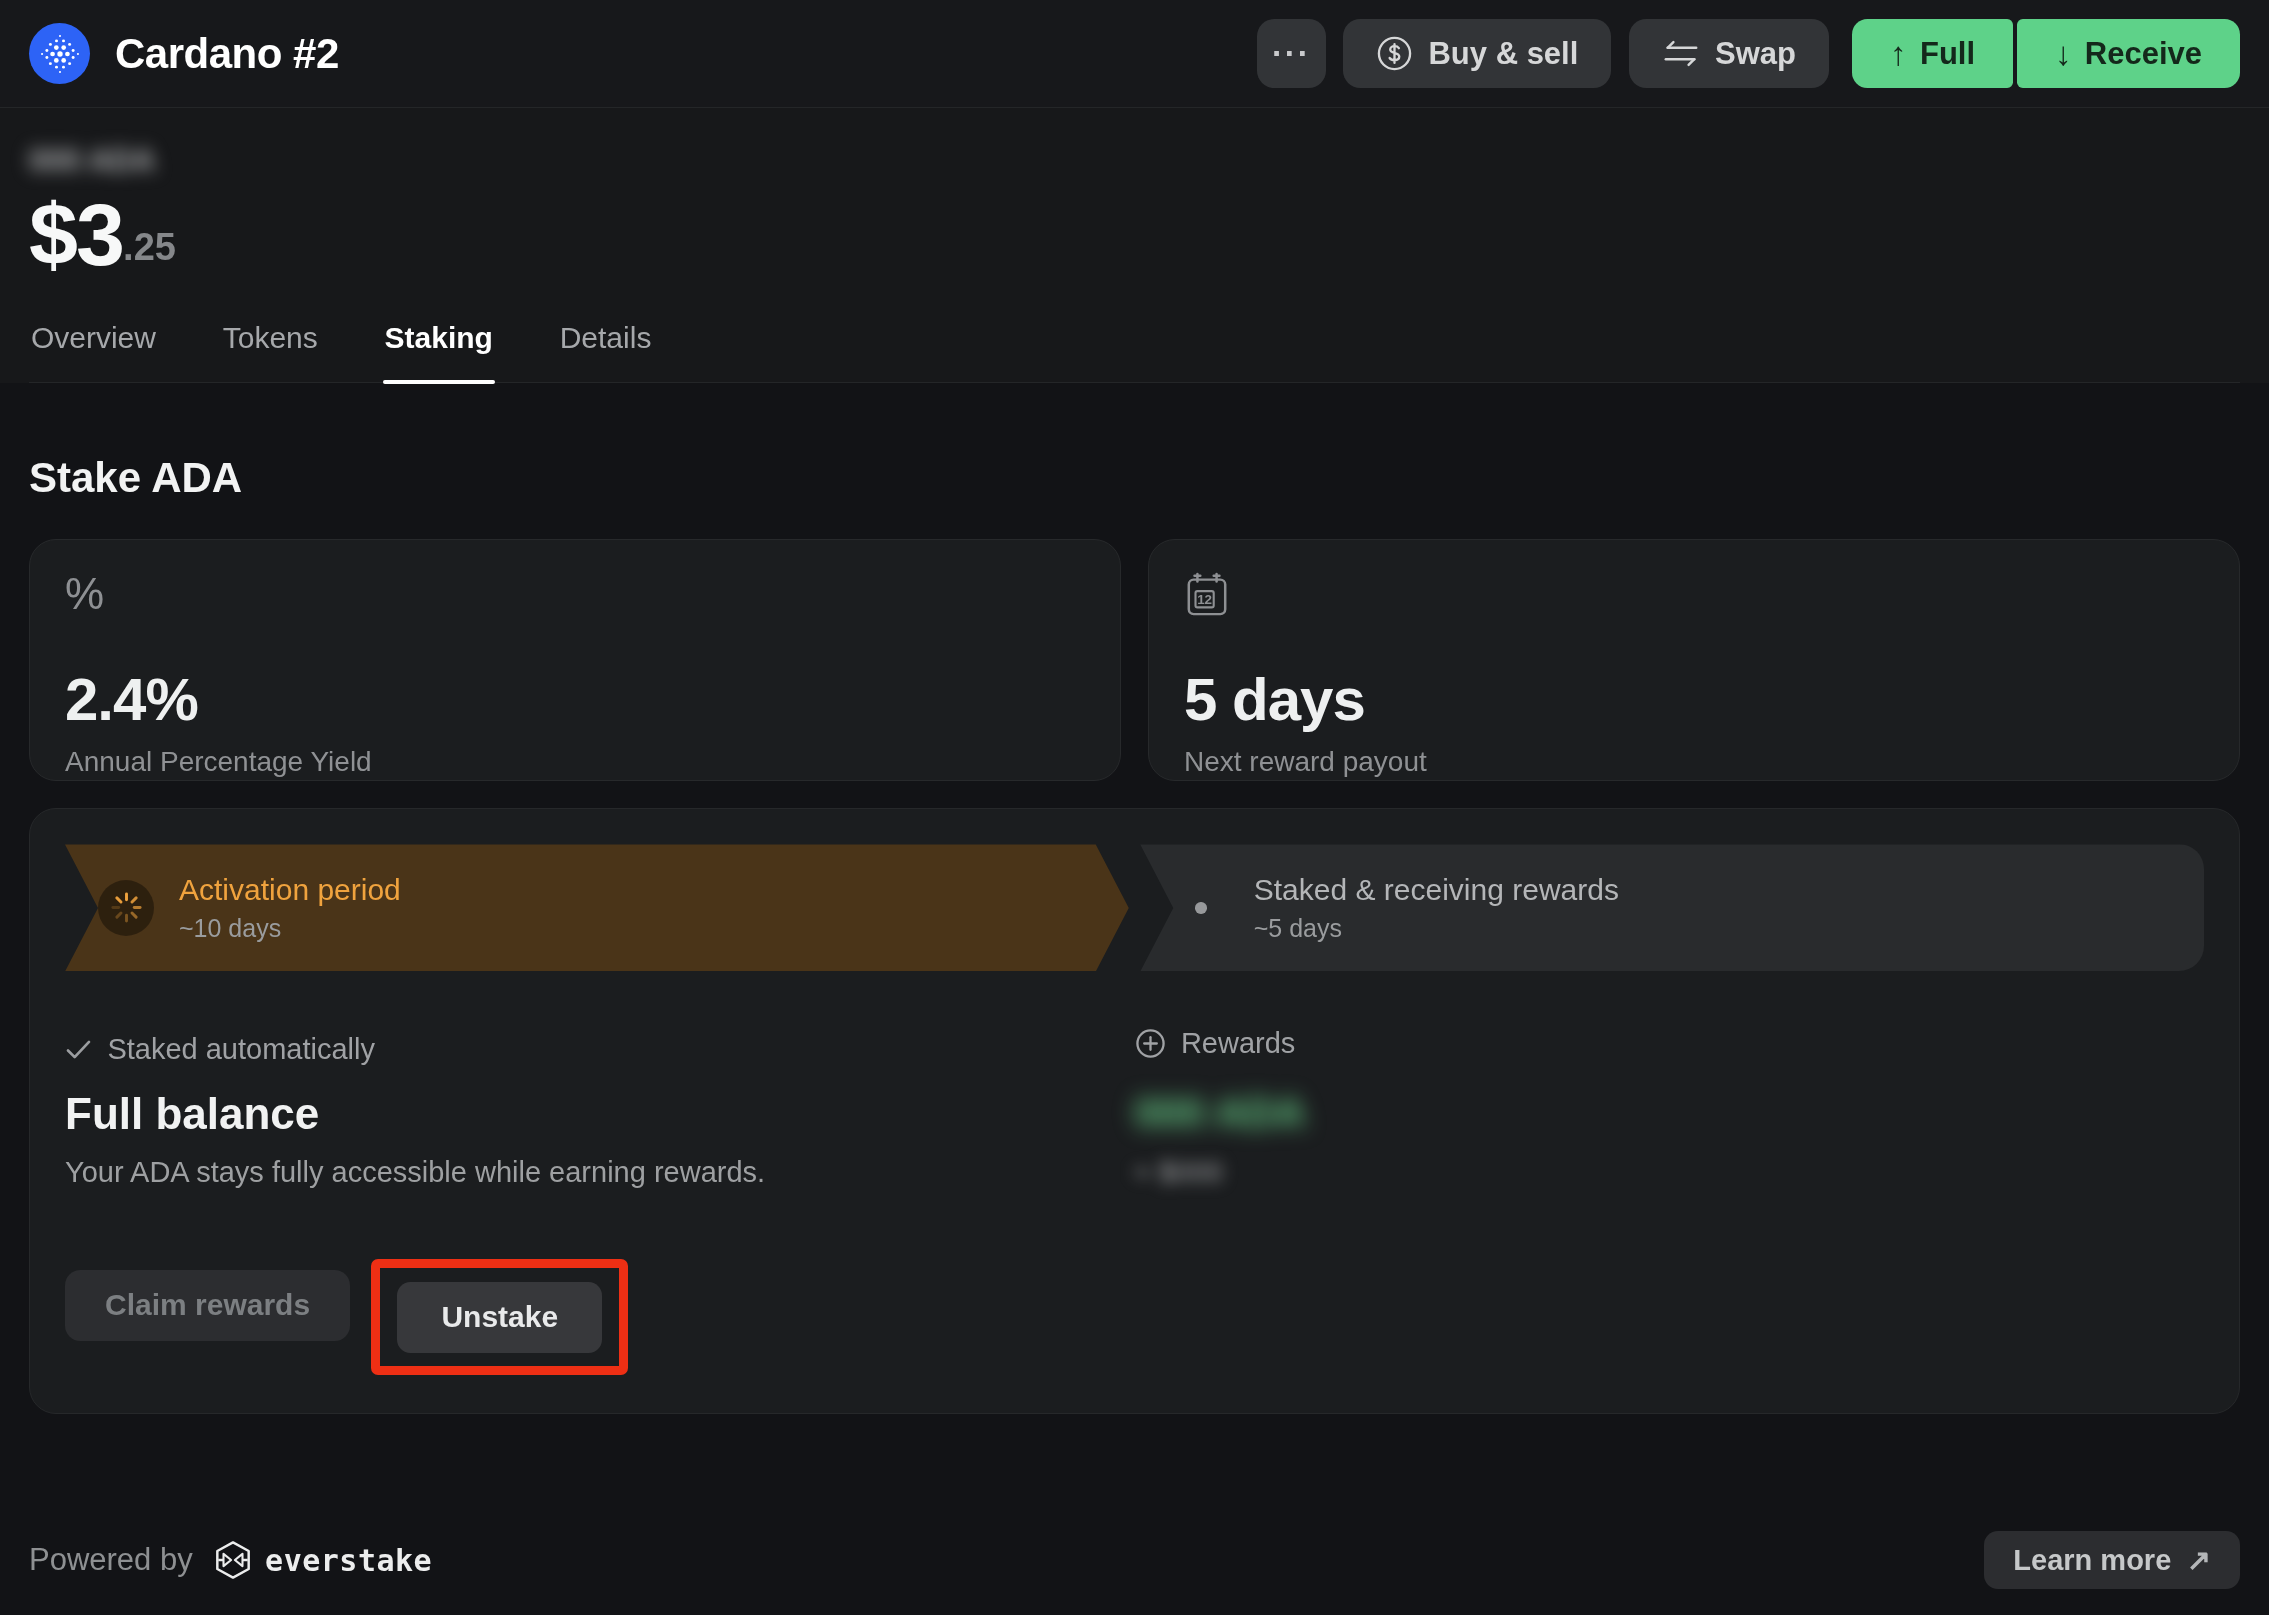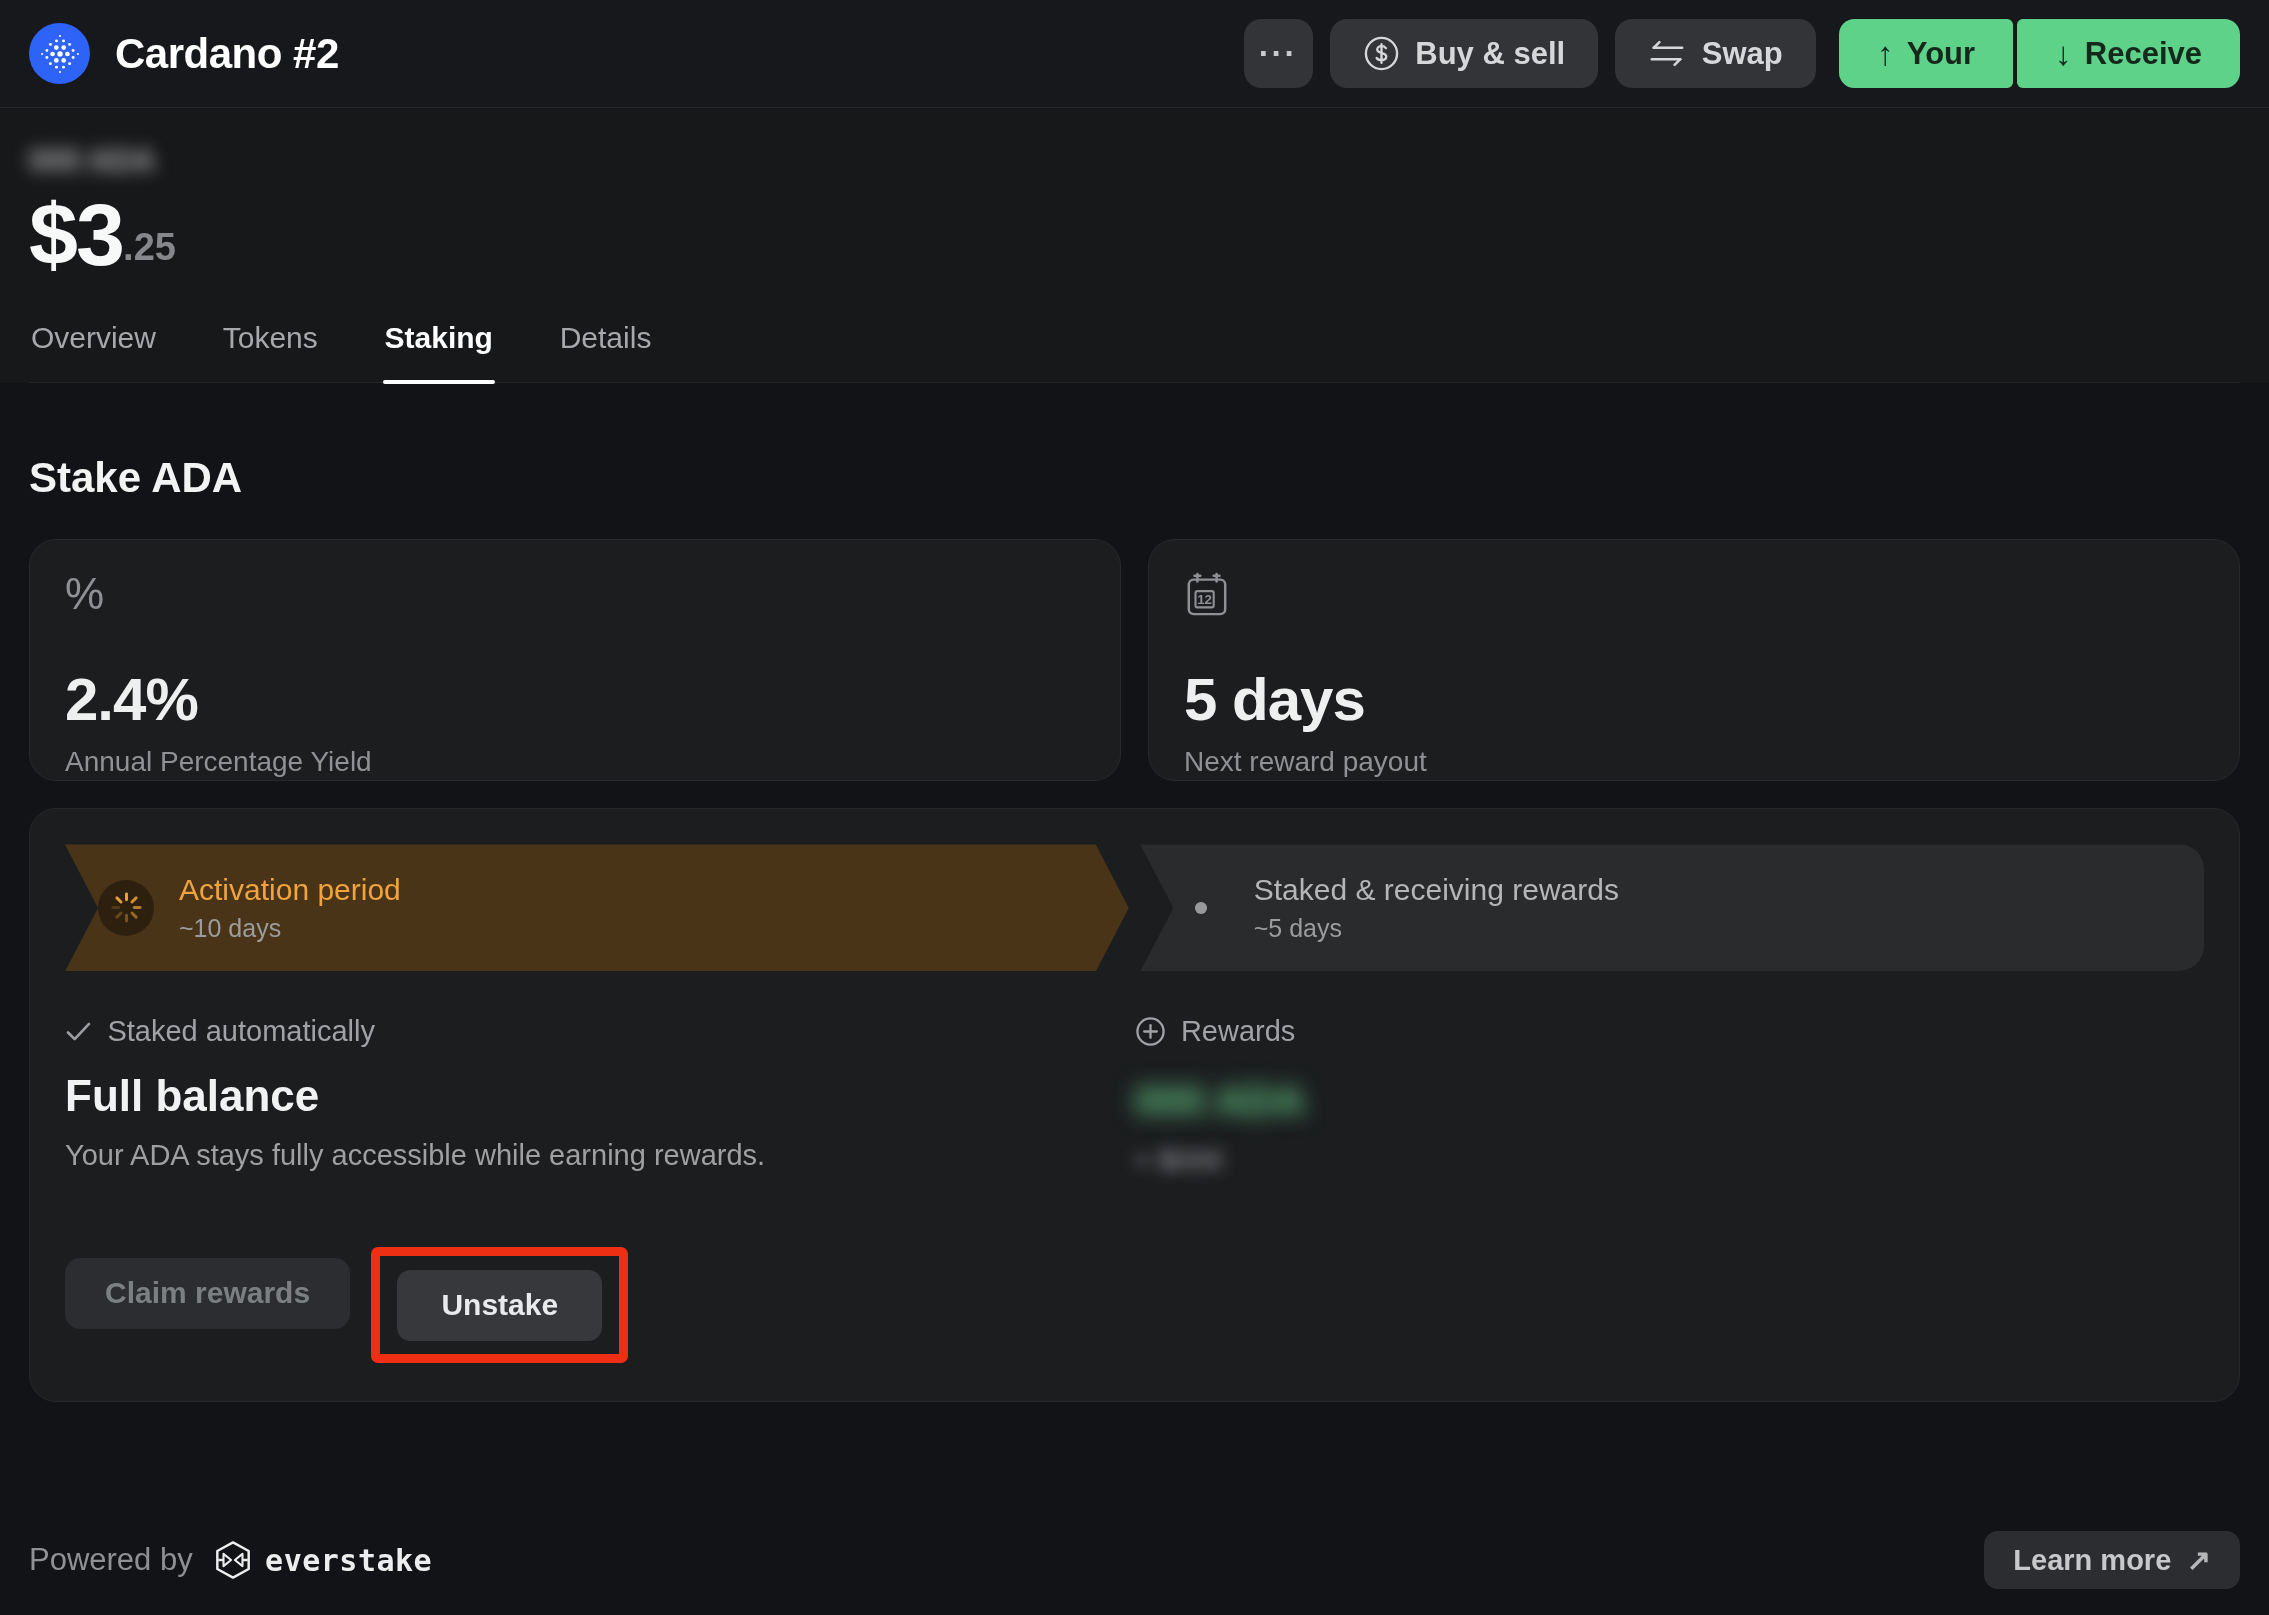--- a/index.html
+++ b/index.html
@@ -88,21 +88,21 @@
     display:flex; align-items:center; justify-content:center; }
   .step-1 .step-circle { background:#21272a; }
   .step-2 .step-circle { background:rgba(0,0,0,0.38); }
   .step-dot { width:11.5px; height:11.5px; border-radius:50%; background:#97999b; flex:none; margin:0 22px; }
   .step-title { font-size:30px; font-weight:500; }
   .step-1 .step-title { color:#58d888; }
   .step-2 .step-title { color:#f0a33e; }
   .step-3 .step-title { color:#b4b6b8; }
   .step-sub { font-size:25px; color:#9a9c9e; margin-top:7.7px; }
 
-  .panel-cols { display:flex; margin-top:44px; }
+  .panel-cols { display:flex; margin-top:56px;align-items:flex-end; }
   .panel-col { flex:1; }
   .inline-label { display:flex; align-items:center; gap:15.4px; font-size:29px; color:#a0a2a5; }
   .full-balance-title { font-size:44px; font-weight:700; color:#f1f2f2; margin:23px 0 17.3px; }
   .balance-desc { font-size:29px; color:#9ea0a2; }
   .rewards-masked { font-size:42px; font-weight:700; color:#64c783; margin-top:29px; width:max-content; filter:blur(10.6px); }
   .rewards-fiat-masked { font-size:29px; color:#a0a2a4; margin-top:19px; width:max-content; filter:blur(7.7px); }
 
   .panel-buttons { display:flex; align-items:center; margin-top:46px; }
   .pbtn { height:71px; border:none; border-radius:15.4px; font-family:inherit;
     font-size:30px; font-weight:600; padding:0 40px; cursor:pointer; }
@@ -180,21 +180,21 @@
             <path d="M12 5l-6 6"></path>
           <path d="M4 23h30"></path>
             <path d="M28 29l6-6"></path>
         </svg>
       </span>
       <span>Swap</span>
     </button>
     <div class="green-group">
       <button class="gbtn send">
         <span class="arrow">↑</span>
-        <span>Your</span>
+        <span>Full</span>
       </button>
       <button class="gbtn receive">
         <span class="arrow">↓</span>
         <span>Receive</span>
       </button>
     </div>
   </div>
 </div>
 
 <div class="hero">

